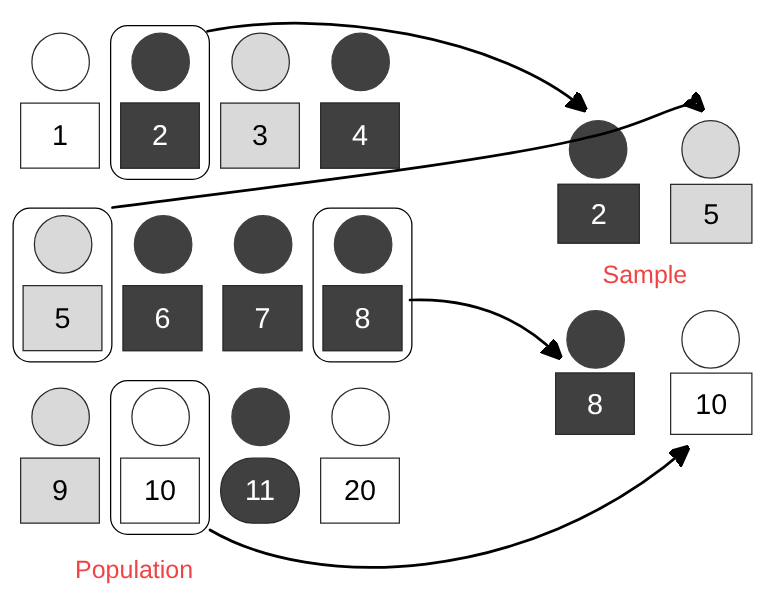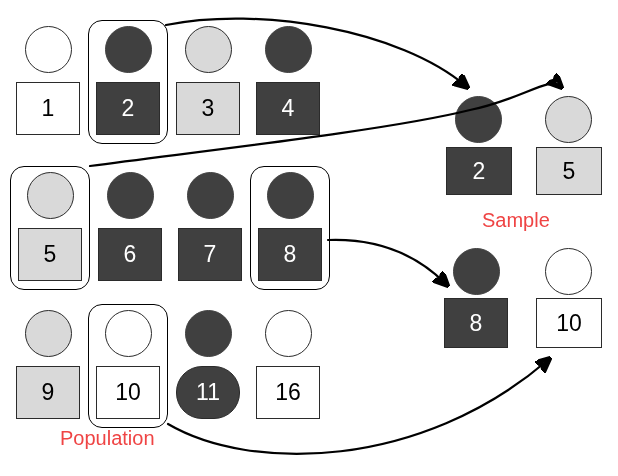--- a/index.html
+++ b/index.html
@@ -135,21 +135,21 @@
     <div class="box f-white" style="left:0px; top:56px; width:64px; height:53px;">10</div>
   </div>
 
   <div class="unit" style="left:176px; top:310px; width:64px; height:110px;">
     <div class="circ f-dark" style="left:9px; top:0px; width:47px; height:47px;"></div>
     <div class="box f-dark" style="left:0px; top:56px; width:64px; height:53px;border-radius:26px;">11</div>
   </div>
 
   <div class="unit" style="left:256px; top:310px; width:64px; height:110px;">
     <div class="circ f-white" style="left:9px; top:0px; width:47px; height:47px;"></div>
-    <div class="box f-white" style="left:0px; top:56px; width:64px; height:53px;">16</div>
+    <div class="box f-white" style="left:0px; top:56px; width:64px; height:53px;">20</div>
   </div>
 
   <div class="highlight" style="left:88px; top:20px;  width:80px; height:124px;"></div>
   <div class="highlight" style="left:10px; top:166px; width:80px; height:124px;"></div>
   <div class="highlight" style="left:250px; top:166px; width:80px; height:124px;"></div>
   <div class="highlight" style="left:88px; top:304px; width:80px; height:124px;"></div>
 
   <div class="unit" style="left:446px; top:96px; width:66px; height:100px;">
     <div class="circ f-dark" style="left:9px; top:0px; width:47px; height:47px;"></div>
     <div class="box f-dark" style="left:0px; top:51px; width:66px; height:48px;">2</div>
@@ -165,21 +165,21 @@
   <div class="unit" style="left:444px; top:248px; width:64px; height:100px;">
     <div class="circ f-dark" style="left:9px; top:0px; width:47px; height:47px;"></div>
     <div class="box f-dark" style="left:0px; top:50px; width:64px; height:50px;">8</div>
   </div>
 
   <div class="unit" style="left:536px; top:248px; width:66px; height:100px;">
     <div class="circ f-white" style="left:9px; top:0px; width:47px; height:47px;"></div>
     <div class="box f-white" style="left:0px; top:50px; width:66px; height:50px;">10</div>
   </div>
 
-  <div class="caption" style="left:60px; top:428px;">Population</div>
+  <div class="caption" style="left:60px; top:446px;">Population</div>
 
   <svg class="arrows" viewBox="0 0 618 476">
     <defs>
       <marker id="ah" markerWidth="7" markerHeight="7" refX="5.2" refY="3.2" orient="auto" markerUnits="strokeWidth">
         <path d="M0.4,0.5 L6.2,3.2 L0.4,5.9 L1.9,3.2 Z" fill="#000000" stroke="none"></path>
       </marker>
     </defs>
 
     <path d="M 166,25 C 260,6 400,30 466,86" marker-end="url(#ah)"></path>
 

